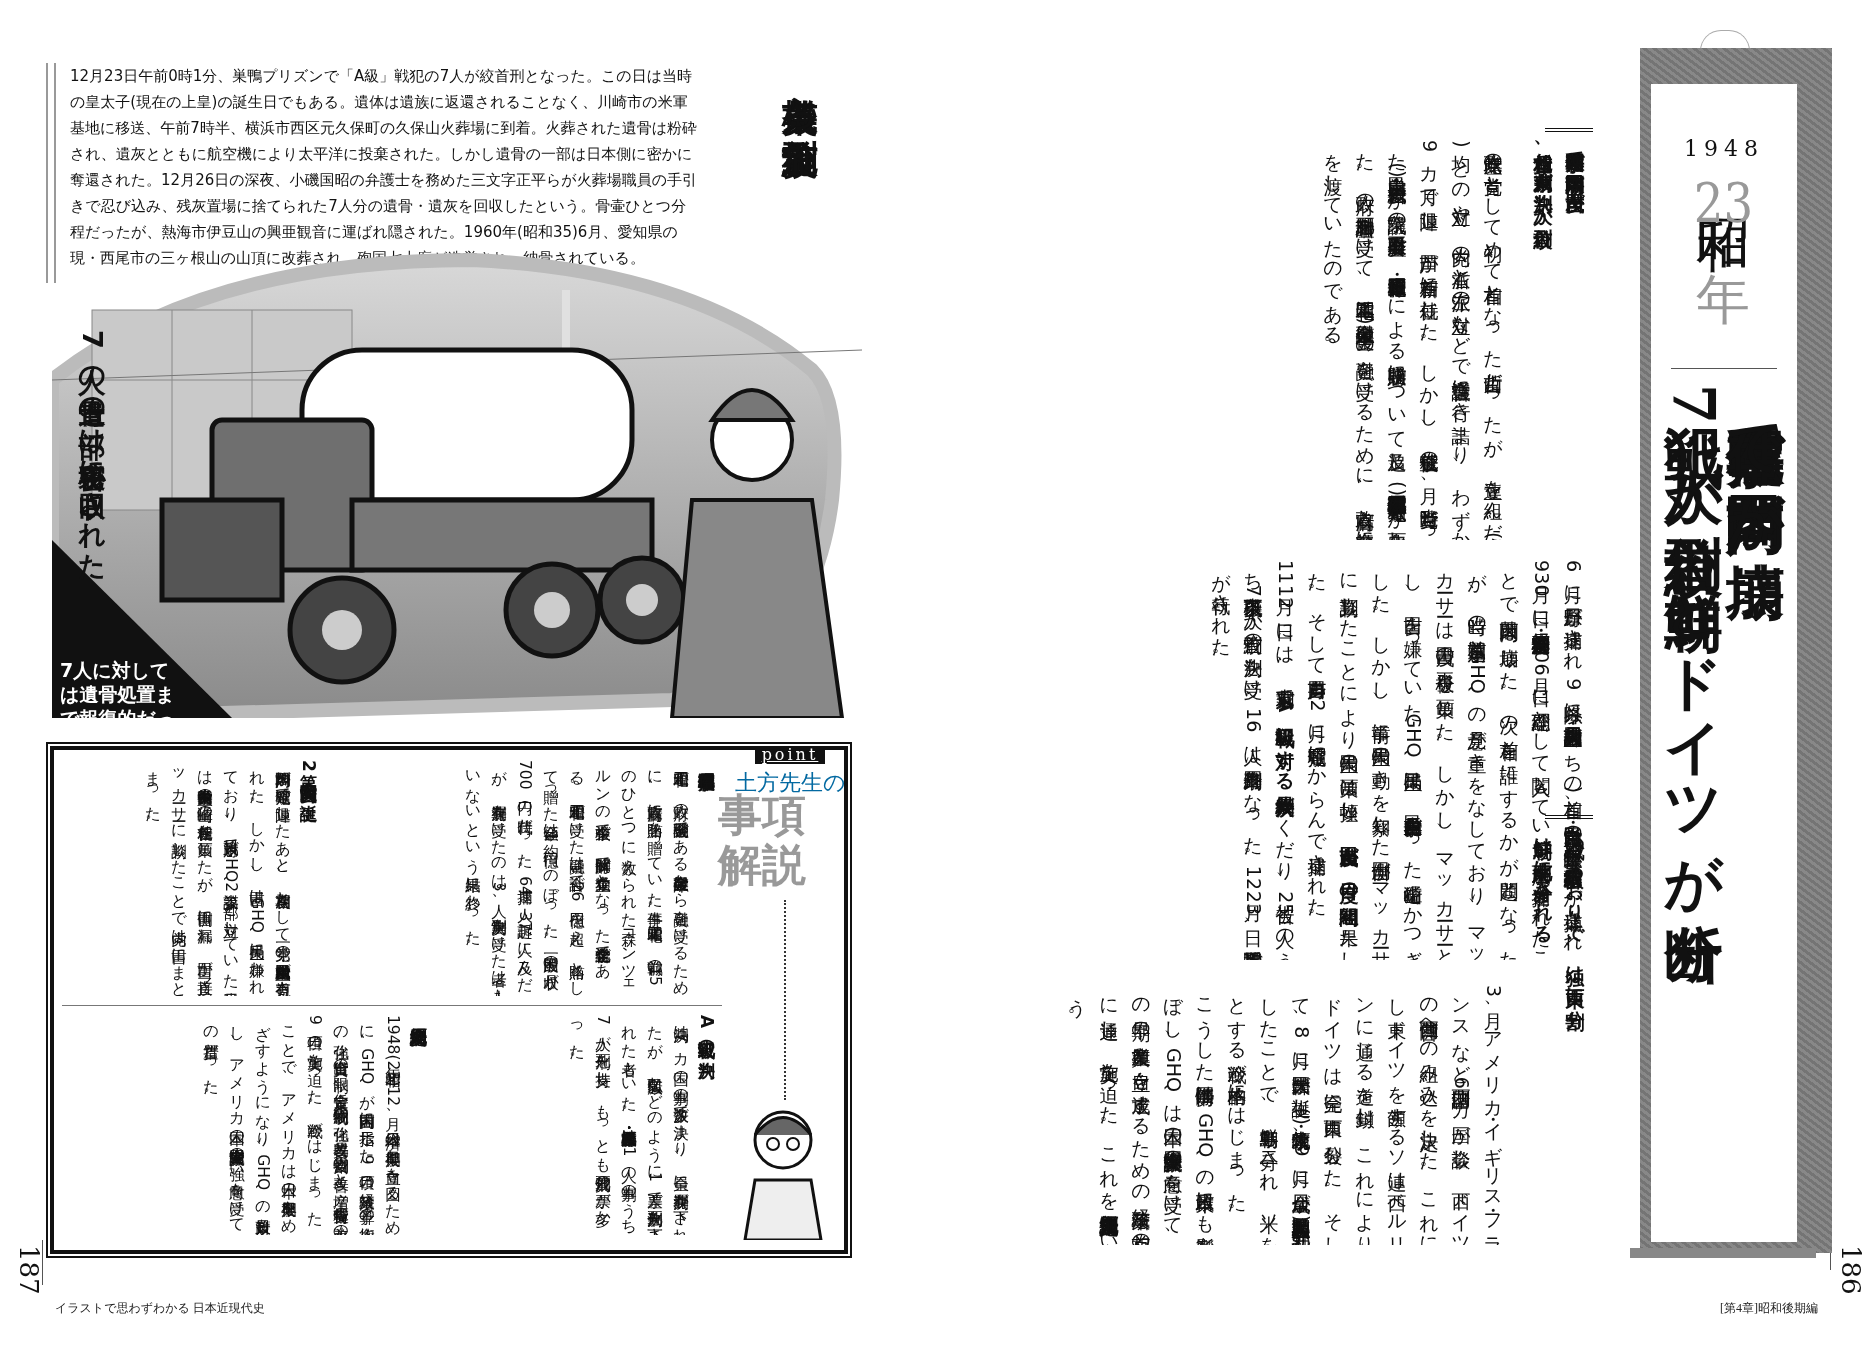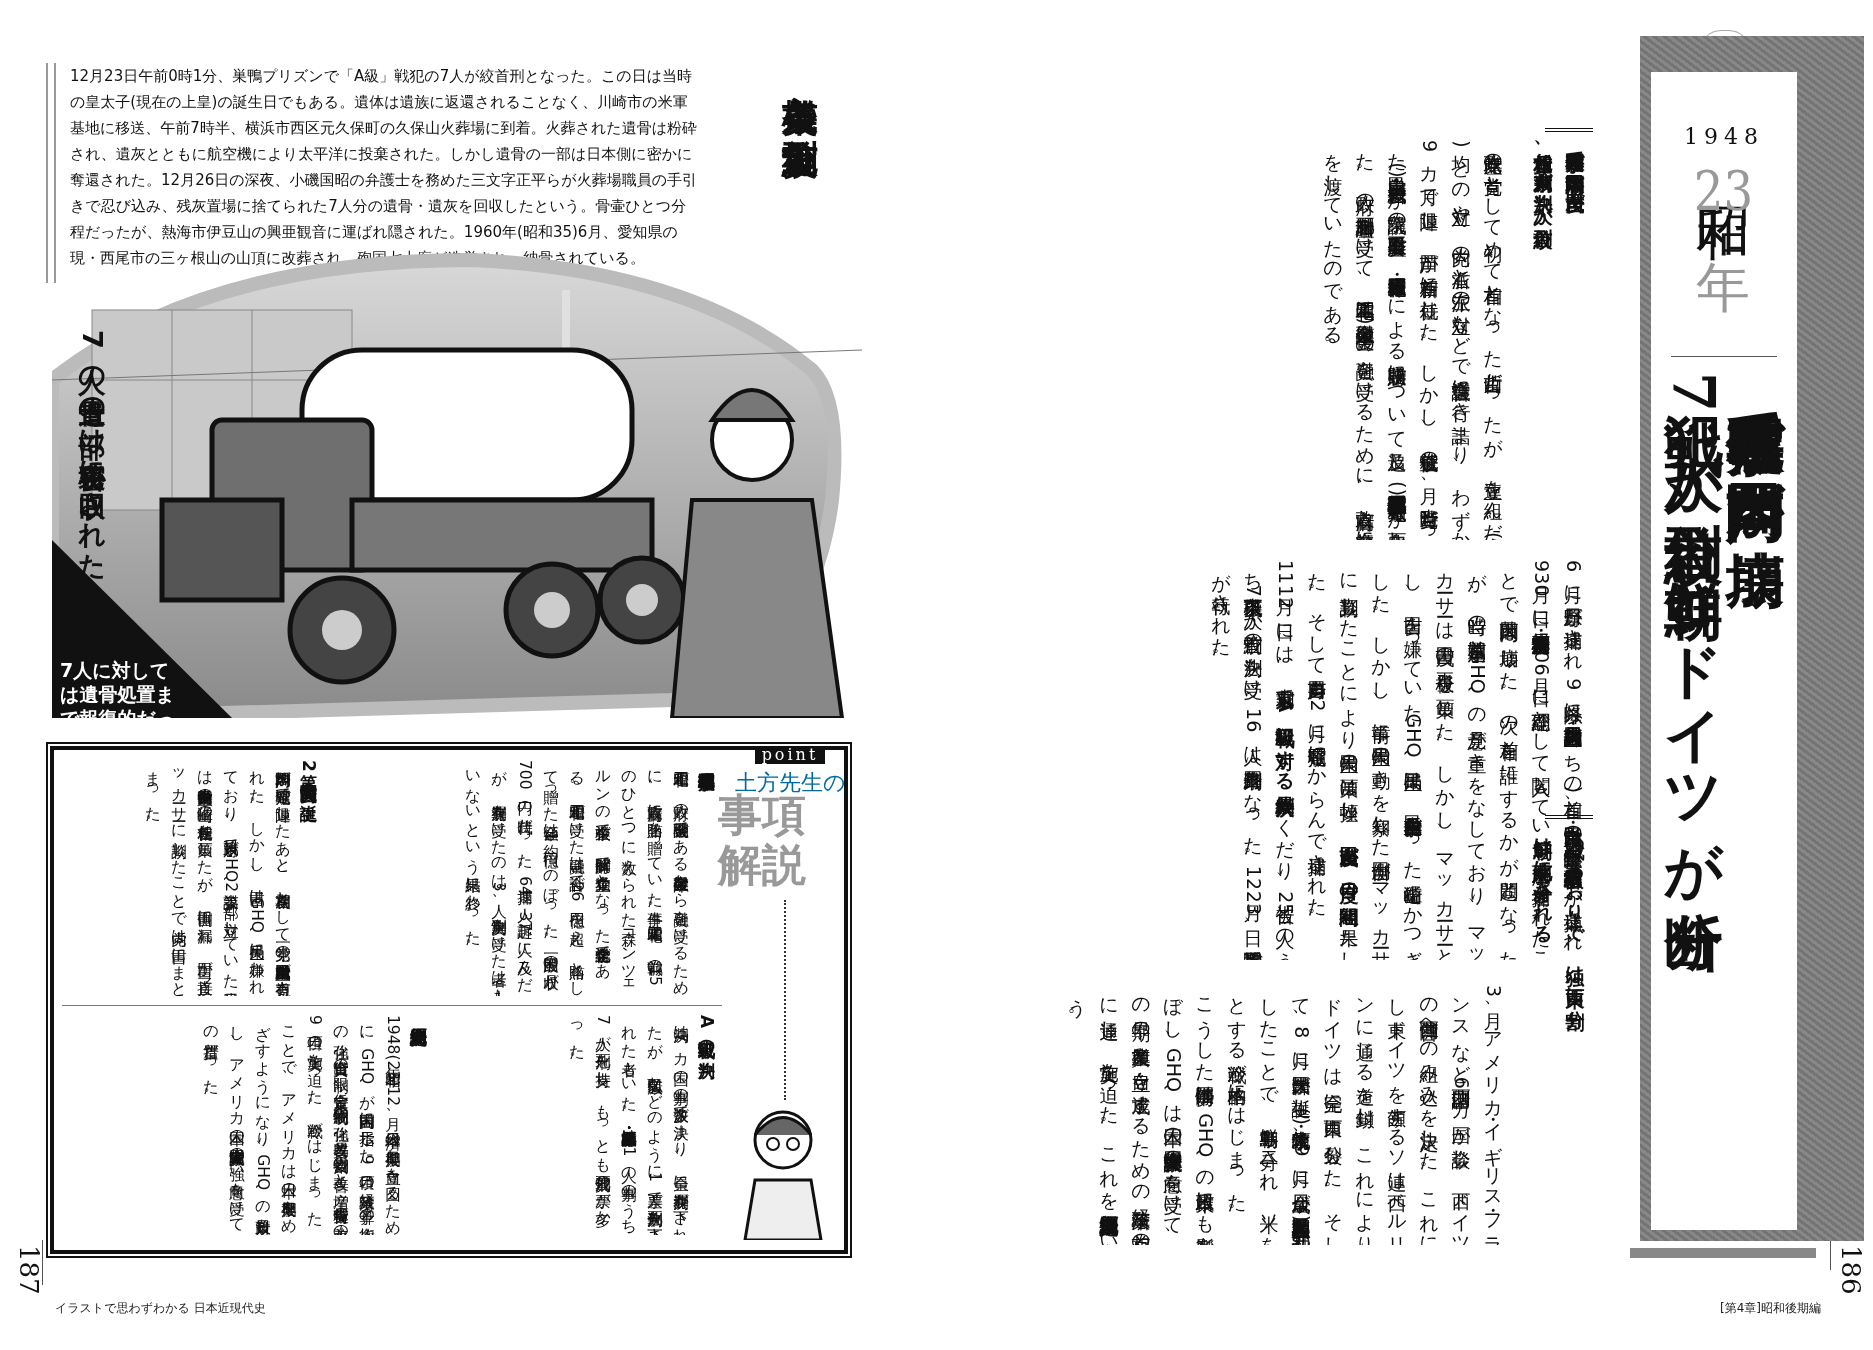--- a/index.html
+++ b/index.html
@@ -1,23 +1,23 @@
 <!DOCTYPE html>
 <html><head>
 <meta charset="utf-8">
 <style>
   html,body{margin:0;padding:0;background:#fff;}
   body{width:1873px;height:1350px;position:relative;overflow:hidden;font-family:"DejaVu Sans","Liberation Sans",sans-serif;color:#111;}
   .abs{position:absolute;}
   .v{writing-mode:vertical-rl;}
   .page-num{position:absolute;font-family:"DejaVu Serif","Liberation Serif",serif;font-size:26px;line-height:30px;text-align:center;width:24px;}
-  .footer{position:absolute;font-size:12px;color:#222;white-space:nowrap;}
+  .footer{position:absolute;font-size:12px;color:#222;white-space:nowrap;font-family:Liberation Serif, serif;}
   
-  .scroll{position:absolute;left:1640px;top:36px;width:192px;height:1205px;background:#7e7e7e;
-    background-image:repeating-linear-gradient(37deg,rgba(255,255,255,.08) 0 3px,rgba(0,0,0,.08) 3px 6px);padding-left:32px;}
+  .scroll{position:absolute;left:1640px;top:48px;width:192px;height:1205px;background:#7e7e7e;
+    background-image:repeating-linear-gradient(37deg,rgba(255,255,255,.08) 0 3px,rgba(0,0,0,.08) 3px 6px);}
   .scroll-inner{position:absolute;left:11px;top:36px;width:146px;height:1158px;background:#fff;}
   .scroll-cord{position:absolute;left:1700px;top:30px;width:48px;height:20px;border:1px solid #aaa;border-bottom:none;border-radius:24px 24px 0 0;}
   .scroll-rod{position:absolute;left:1630px;top:1248px;width:186px;height:10px;background:#888;}
   .year{position:absolute;left:0;top:52px;width:146px;text-align:center;font-family:"DejaVu Serif","Liberation Serif",serif;font-size:22px;letter-spacing:6px;}
   .era{position:absolute;left:44px;top:92px;font-size:54px;line-height:56px;font-family:"DejaVu Serif","Liberation Serif",serif;}
   .era .n{color:#999;}
   .scroll-rule{position:absolute;left:20px;top:284px;width:106px;height:1px;background:#555;}
   .main-title{position:absolute;left:12px;top:300px;width:124px;height:850px;font-family:"DejaVu Serif","Liberation Serif",serif;font-size:58px;line-height:62px;font-weight:bold;}
   .side-rule{position:absolute;left:1830px;top:70px;width:1px;height:1200px;background:#555;}
   .left-rule{position:absolute;left:42px;top:1240px;width:1px;height:45px;background:#555;}
@@ -29,21 +29,21 @@
   .indent{display:block;}
   
   .lead{position:absolute;left:70px;top:63px;width:630px;font-size:15px;line-height:26px;color:#111;}
   .lead-bar{position:absolute;left:46px;top:63px;width:6px;height:220px;border-left:2px solid #999;border-right:2px solid #999;}
   .lp-title{position:absolute;left:780px;top:70px;font-family:"DejaVu Sans","Liberation Sans",sans-serif;font-weight:bold;font-size:36px;line-height:40px;}
   .illus{position:absolute;left:52px;top:240px;width:810px;height:478px;}
   .caption{position:absolute;left:76px;top:330px;font-weight:bold;font-size:27px;line-height:32px;}
   .bubble-text{position:absolute;left:60px;top:658px;font-weight:bold;font-size:19px;line-height:24px;color:#fff;}
   
   .pbox{position:absolute;left:50px;top:746px;width:790px;height:500px;border:4px solid #111;box-shadow:0 0 0 2px #fff,0 0 0 4px #111;}
-  .pt-label{position:absolute;left:755px;top:746px;width:70px;height:18px;background:#111;color:#fff;font-family:"DejaVu Serif","Liberation Serif",serif;font-size:16px;letter-spacing:3px;text-align:center;line-height:18px;}
+  .pt-label{position:absolute;left:755px;top:746px;width:70px;height:18px;background:#111;color:#fff;font-family:"DejaVu Serif","Liberation Serif",serif;font-size:16px;letter-spacing:3px;text-align:center;line-height:18px;text-decoration:underline;}
   .pt-sub{position:absolute;left:735px;top:768px;font-weight:normal;color:#0369a1;font-size:22px;}
   .pt-big{position:absolute;left:712px;top:790px;width:100px;color:#999;font-weight:bold;font-size:44px;line-height:50px;text-align:center;}
   .pt-dots{position:absolute;left:784px;top:900px;height:200px;border-left:2px dotted #333;}
   .pt-col{position:absolute;font-size:15.5px;line-height:26px;}
   .pt-col .t{font-weight:bold;font-size:17px;}
   .pt-divider{position:absolute;height:1px;background:#777;}
 </style>
 </head>
 <body>
 

